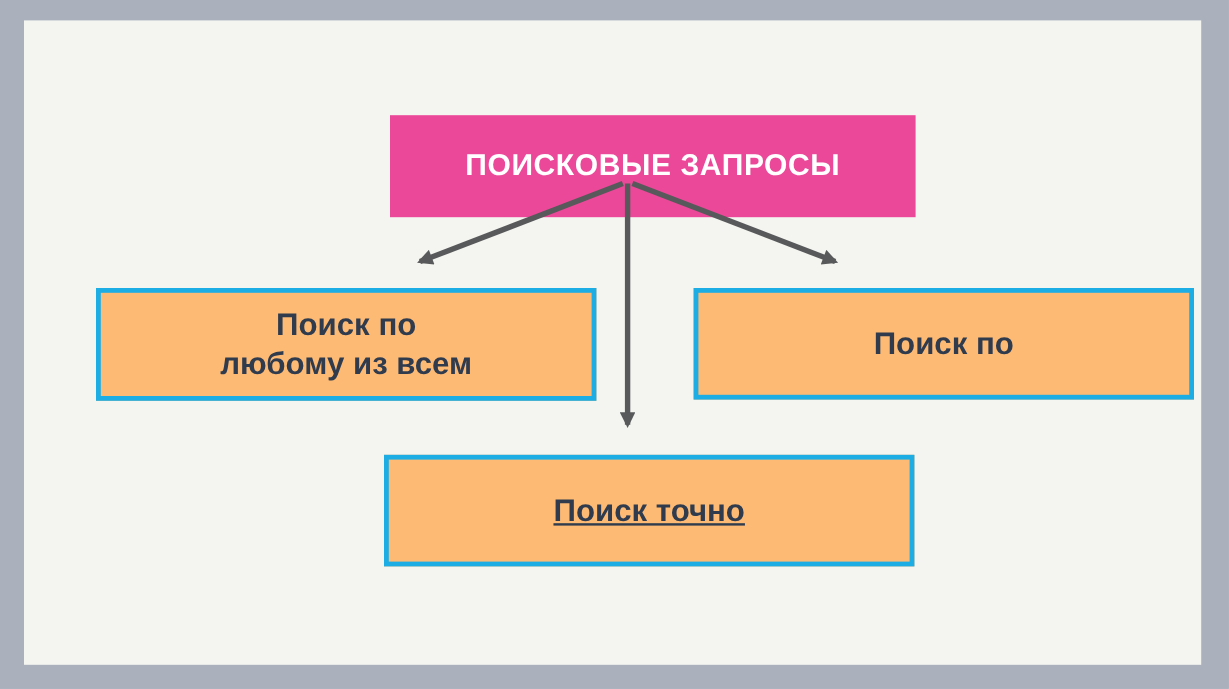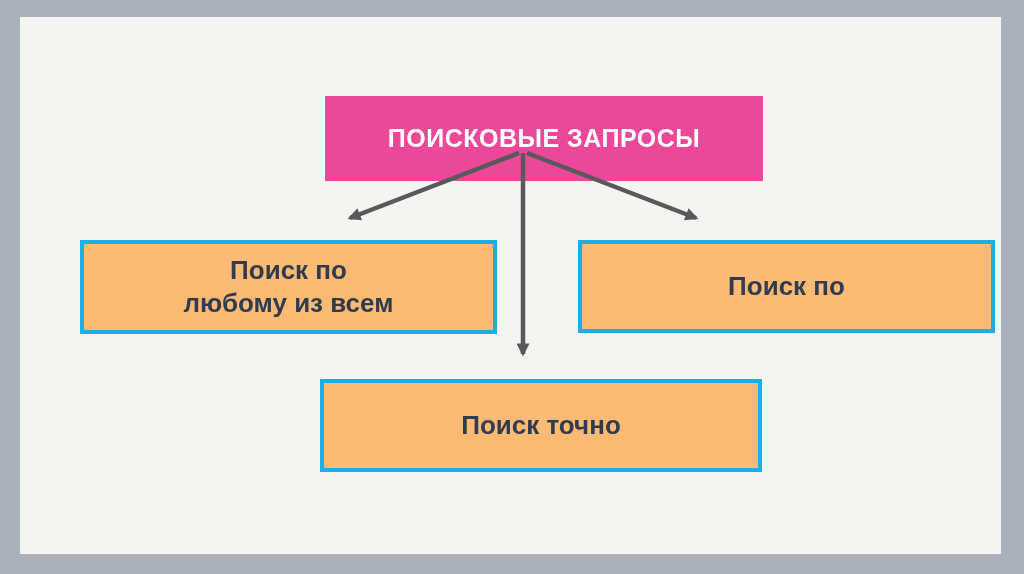--- a/index.html
+++ b/index.html
@@ -62,20 +62,21 @@
     left: 558px;
     top: 223px;
     width: 417px;
     height: 93px;
   }
   .node-phrase {
     left: 300px;
     top: 362px;
     width: 442px;
     height: 93px;
+    text-decoration: underline;
   }
   .connectors {
     position: absolute;
     left: 0;
     top: 0;
     width: 1024px;
     height: 574px;
     pointer-events: none;
   }
 </style>

